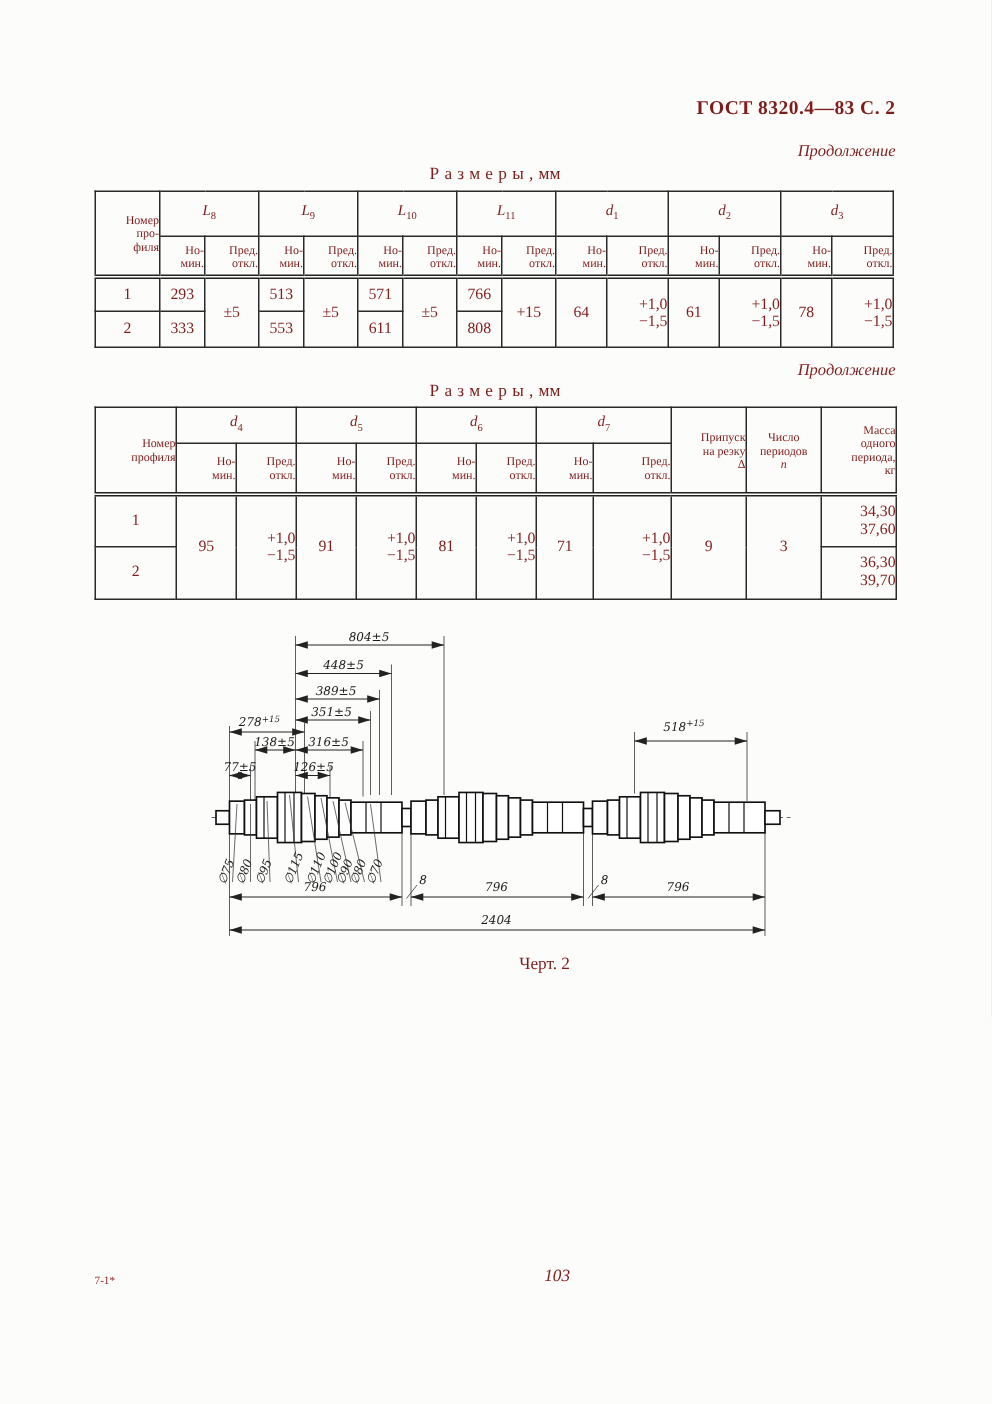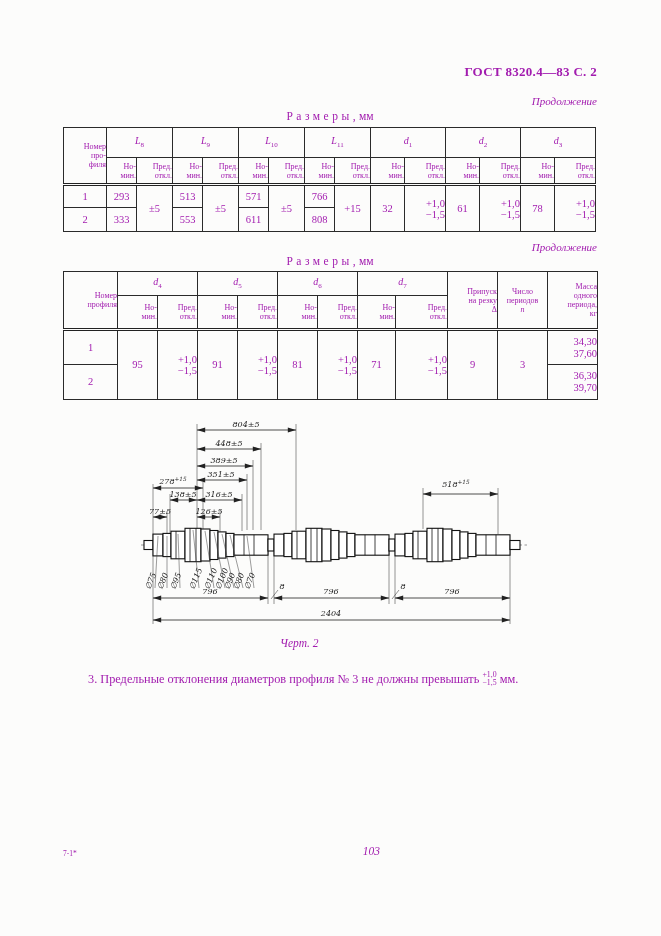--- a/index.html
+++ b/index.html
@@ -1,37 +1,37 @@
 <!DOCTYPE html>
 <html><head>
 <meta charset="utf-8">
 <style>
   html,body{margin:0;padding:0;background:#e8e8e8;}
   .page{position:relative;width:661px;height:936px;background:#fcfcfb;margin:0 auto;
-        font-family:"Liberation Serif","DejaVu Serif",serif;color:#a21caf;overflow:hidden;}
+        font-family:"Liberation Serif","DejaVu Serif",serif;color:#7f1d1d;overflow:hidden;}
   .abs{position:absolute;}
   .pre{white-space:pre-line;text-align:right;}
   .gost{font-weight:bold;font-size:13px;letter-spacing:.3px;}
   .cont{font-style:italic;font-size:11px;margin-left:35px;}
   .ttl{font-size:11.5px;text-align:center;font-family:Liberation Serif, serif;}
   .sp{letter-spacing:3.5px;}
   table{border-collapse:collapse;table-layout:fixed;}
   td{border:1px solid #2a2a2a;text-align:center;vertical-align:middle;padding:0;
      font-size:10.5px;line-height:12px;overflow:hidden;}
   .t-outer{border:1.5px solid #222;}
   td.hsm{font-size:8px;line-height:9px;}
   td.grp{font-size:10px;font-style:italic;}
   td.grp sub{font-size:7px;font-style:normal;}
   td.dbl{border-bottom:3px double #222;}
   .tol{line-height:11px;}
   .notes{font-size:12.3px;line-height:17px;}
   .stack{display:inline-block;vertical-align:middle;font-size:7.8px;line-height:7.8px;text-align:left;position:relative;top:-1px;}
   .foot-sig{font-size:7.5px;}
   .foot-page{font-size:11.5px;text-align:right;font-style:italic;}
-  .cap{font-size:11.5px;text-align:left;font-style:italic;}
+  .cap{font-size:11.5px;text-align:right;}
   svg text{font-family:"DejaVu Serif","Liberation Serif",serif;font-style:italic;fill:#1c1c1c;}
   .dt{font-size:8px;}
   .dts{font-size:5.8px;}
 </style>
 </head>
 <body>
 
 <div class="page">
 
   <div class="abs gost" style="right:64px;top:64px;">ГОСТ 8320.4—83 С. 2</div>
@@ -105,21 +105,21 @@
     <tr style="height:23px">
       <td>1</td>
       <td>293</td>
       <td rowspan="2">±5</td>
       <td>513</td>
       <td rowspan="2">±5</td>
       <td>571</td>
       <td rowspan="2">±5</td>
       <td>766</td>
       <td rowspan="2">+15</td>
-      <td rowspan="2">32</td>
+      <td rowspan="2">64</td>
       <td rowspan="2" class="pre tol">+1,0
 −1,5</td>
       <td rowspan="2">61</td>
       <td rowspan="2" class="pre tol">+1,0
 −1,5</td>
       <td rowspan="2">78</td>
       <td rowspan="2" class="pre tol">+1,0
 −1,5</td>
     </tr>
     <tr style="height:24px">
@@ -325,22 +325,17 @@
       <text class="dt" transform="translate(209,590) rotate(-68)">∅110</text>
       <text class="dt" transform="translate(220,590) rotate(-68)">∅100</text>
       <text class="dt" transform="translate(229,590) rotate(-68)">∅90</text>
       <text class="dt" transform="translate(238,590) rotate(-68)">∅80</text>
       <text class="dt" transform="translate(249,590) rotate(-68)">∅70</text>
     </g>
   </svg>
 
   <div class="abs cap" style="left:280px;top:637px;width:100px;">Черт. 2</div>
 
-  <div class="abs notes" style="left:88px;top:671px;width:500px;">
-    <span>3. Предельные отклонения диаметров профиля № 3 не должны превышать</span>
-    <span class="stack"><span>+1,0</span><br><span>−1,5</span></span>
-    <span>мм.</span>
-  </div>
 
   <div class="abs foot-sig" style="left:63px;top:849px;">7-1*</div>
   <div class="abs foot-page" style="left:280px;top:845px;width:100px;">103</div>
 
 </div>
 
 </body></html>

